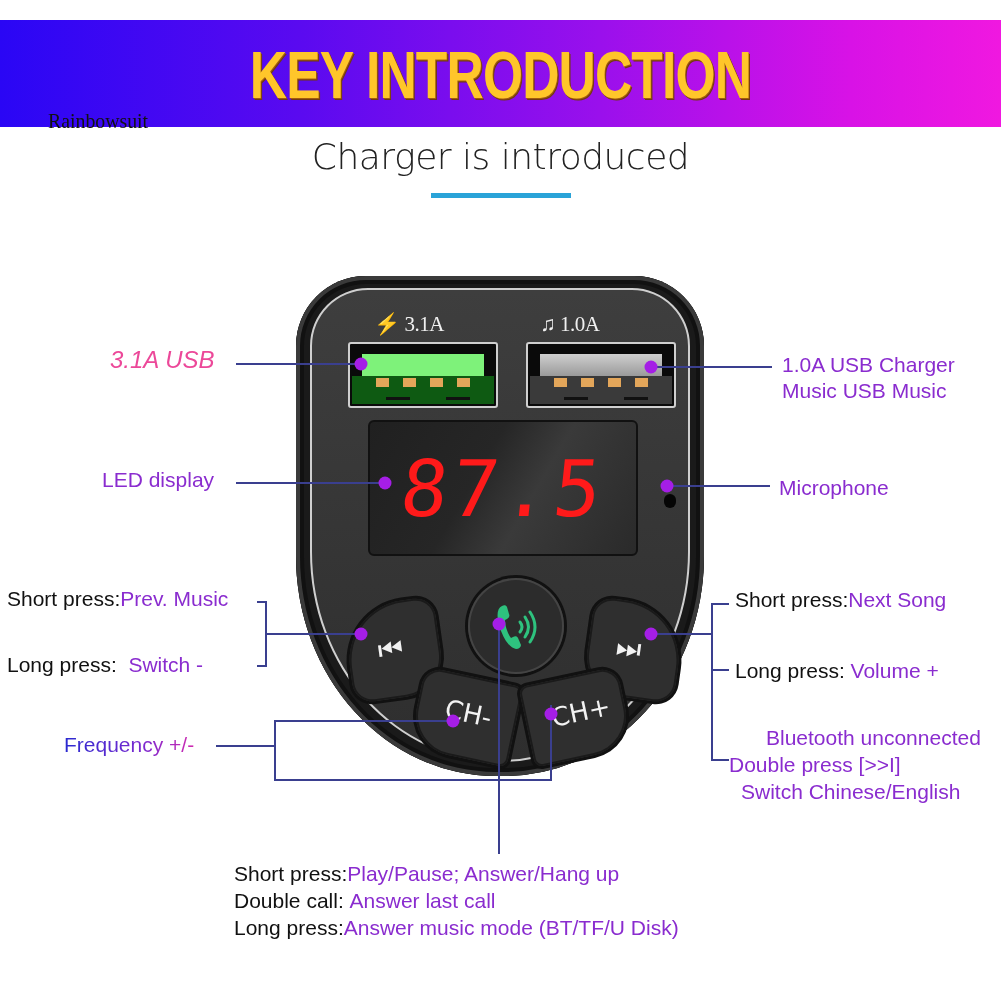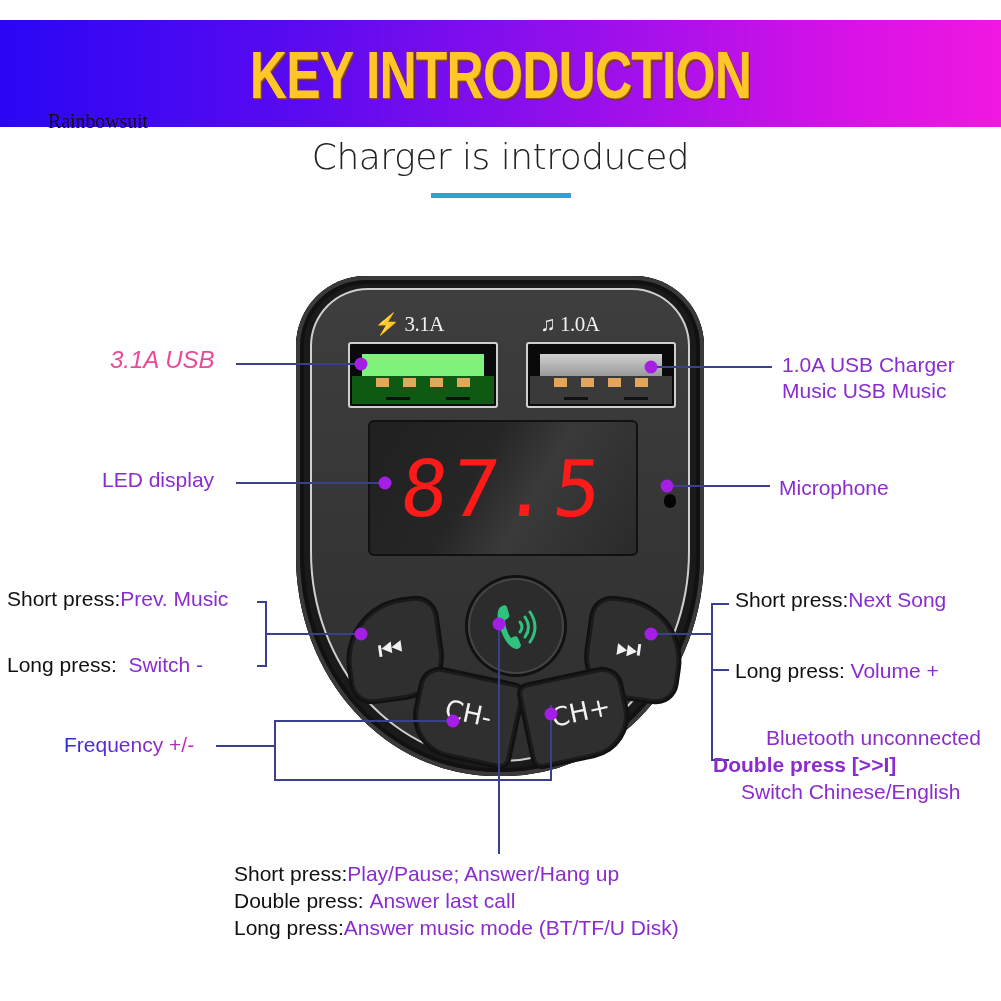--- a/index.html
+++ b/index.html
@@ -255,24 +255,24 @@
 </div>
 <div class="label freq-label" style="left:64px; top:732px;">Frequency +/-</div>
 
 <div class="label" style="left:735px; top:587px;">
   <span class="black">Short press:</span><span class="purple">Next Song</span>
 </div>
 <div class="label" style="left:735px; top:658px;">
   <span class="black">Long press:</span>&nbsp;<span class="purple">Volume +</span>
 </div>
 <div class="label purple" style="left:730px; top:725px;margin-left:36px;">Bluetooth unconnected</div>
-<div class="label purple" style="left:713px; top:752px;font-weight:bold;">Double press [&gt;&gt;I]</div>
+<div class="label purple" style="left:729px; top:752px;">Double press [&gt;&gt;I]</div>
 <div class="label purple" style="left:741px; top:779px;">Switch Chinese/English</div>
 
 <div class="label" style="left:234px; top:861px;">
   <span class="black">Short press:</span><span class="purple">Play/Pause; Answer/Hang up</span>
 </div>
 <div class="label" style="left:234px; top:888px;">
-  <span class="black">Double press:</span>&nbsp;<span class="purple">Answer last call</span>
+  <span class="black">Double call:</span>&nbsp;<span class="purple">Answer last call</span>
 </div>
 <div class="label" style="left:234px; top:915px;">
   <span class="black">Long press:</span><span class="purple">Answer music mode (BT/TF/U Disk)</span>
 </div>
 
 </body></html>

